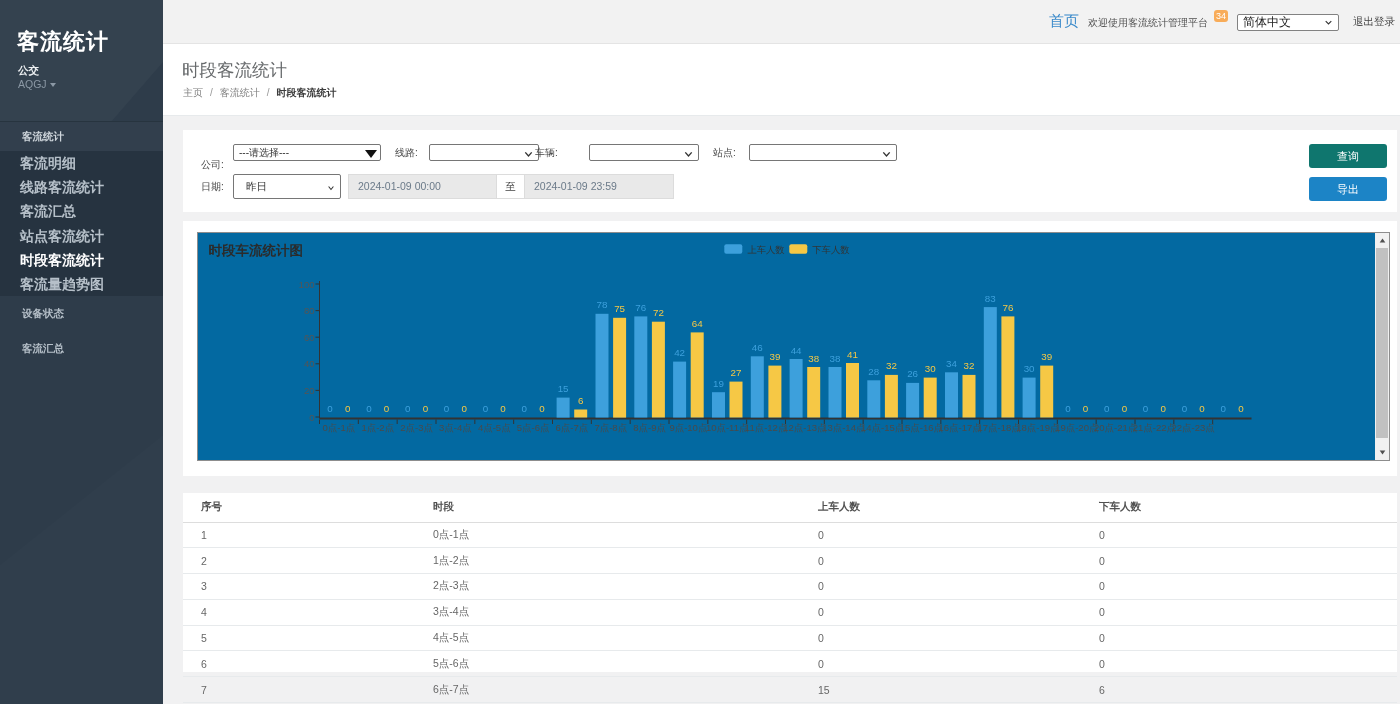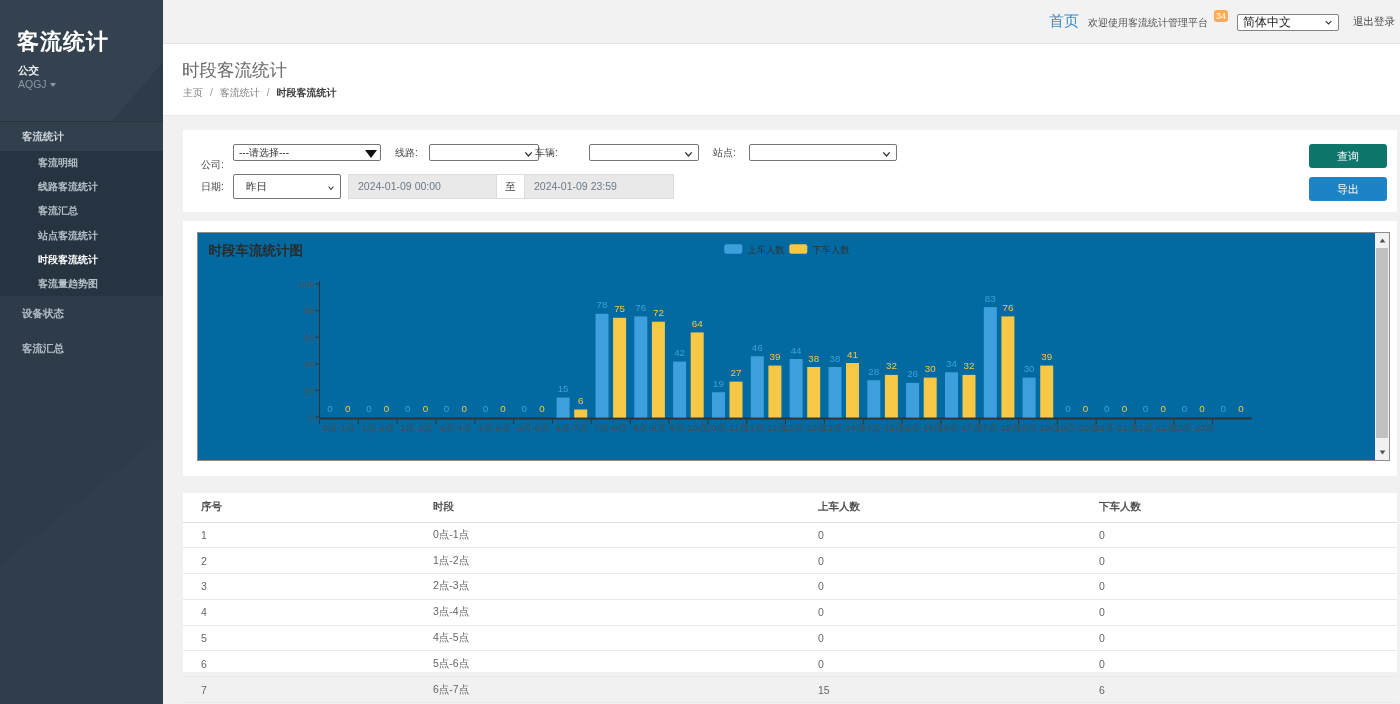--- a/index.html
+++ b/index.html
@@ -12,21 +12,21 @@
 #sidebar .tex1 .w1 { position:absolute; left:0; top:0; width:163px; height:260px; background:rgba(255,255,255,0.03); clip-path:polygon(0 0,163px 0,163px 62px,0 250px); }
 #sidebar .tex1 .w2 { position:absolute; left:0; top:380px; width:163px; height:324px; background:rgba(255,255,255,0.012); clip-path:polygon(0 185px,163px 55px,163px 324px,0 324px); }
 .logo { position:absolute; left:17px; top:27px; color:#fff; font-size:22px; font-weight:bold; letter-spacing:1px; }
 .corp { position:absolute; left:18px; top:64px; color:#eef1f3; font-size:10.5px; font-weight:bold; }
 .user { position:absolute; left:18px; top:78px; color:#8b98a5; font-size:10.5px; }
 .user .caret { display:inline-block; width:0; height:0; border-left:3.5px solid transparent; border-right:3.5px solid transparent; border-top:4px solid #8b98a5; margin-left:3px; vertical-align:middle; }
 #menu { position:absolute; left:0; top:121px; width:163px; }
 .m-item { height:35px; line-height:35px; padding-left:22px; color:#b6c0c9; font-size:10.5px; font-weight:bold; }
 .m-head { background:#323f4d; border-top:1px solid #27343f; height:30px; line-height:29px; color:#cfd6dc; }
 #submenu { background:#263340; }
-.s-item { height:24.2px; line-height:24.2px; padding-left:38px; color:#b6c0c9; font-size:10px; font-weight:bold; }
+.s-item { height:24.2px; line-height:24.2px; padding-left:20px; color:#b6c0c9; font-size:14px; font-weight:bold; }
 .s-item.act { color:#ffffff; }
 
 
 #topbar { position:absolute; left:163px; top:0; width:1310px; height:44px; background:#f2f2f2; border-bottom:1px solid #e4e4e4; }
 .tb-home { position:absolute; left:886px; top:12px; font-size:15px; color:#3a8aca; }
 .tb-welcome { position:absolute; left:925px; top:16px; font-size:10px; color:#515151; white-space:nowrap; }
 .tb-badge { position:absolute; left:1051px; top:9.5px; width:14px; height:12px; background:#f8ac59; border-radius:3px; color:#fff; font-size:9px; text-align:center; line-height:12px; }
 .tb-select { position:absolute; left:1074px; top:14px; width:102px; height:17px; background:#fff; border:1px solid #828282; border-radius:2px; font-size:12px; color:#222; line-height:15px; padding-left:5px; }
 .tb-select .chev { position:absolute; right:6px; top:4px; width:7px; height:7px; }
 .tb-logout { position:absolute; left:1190px; top:15px; font-size:10.5px; color:#454545; white-space:nowrap; }

